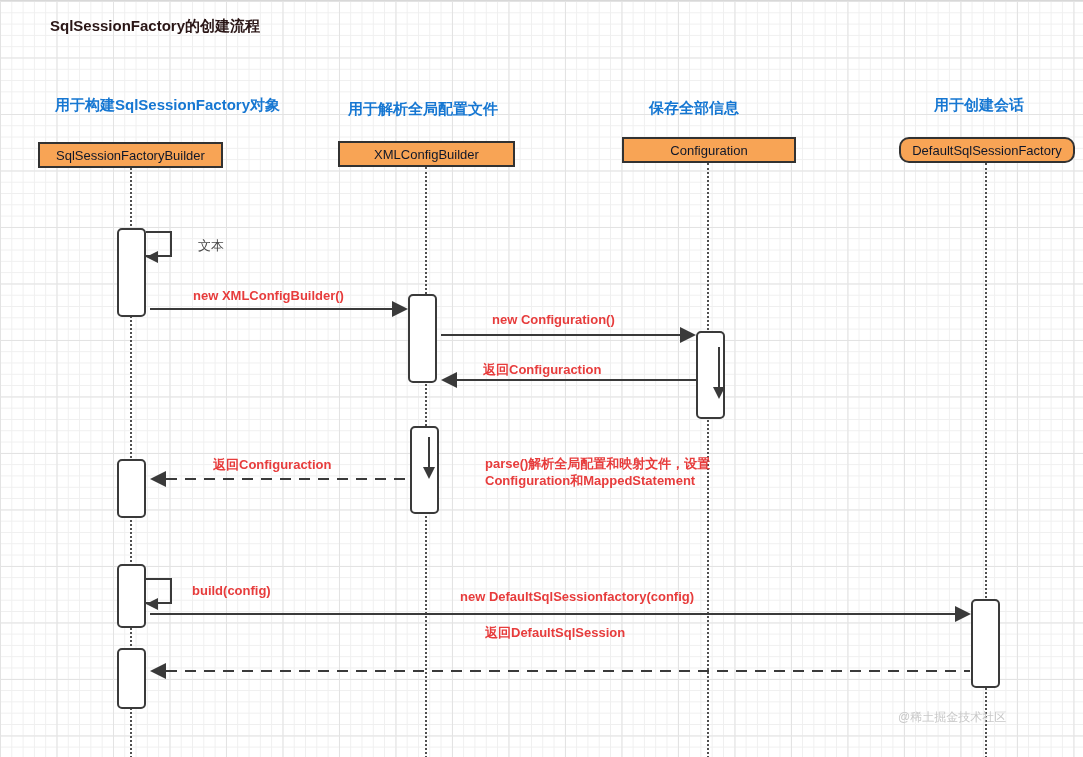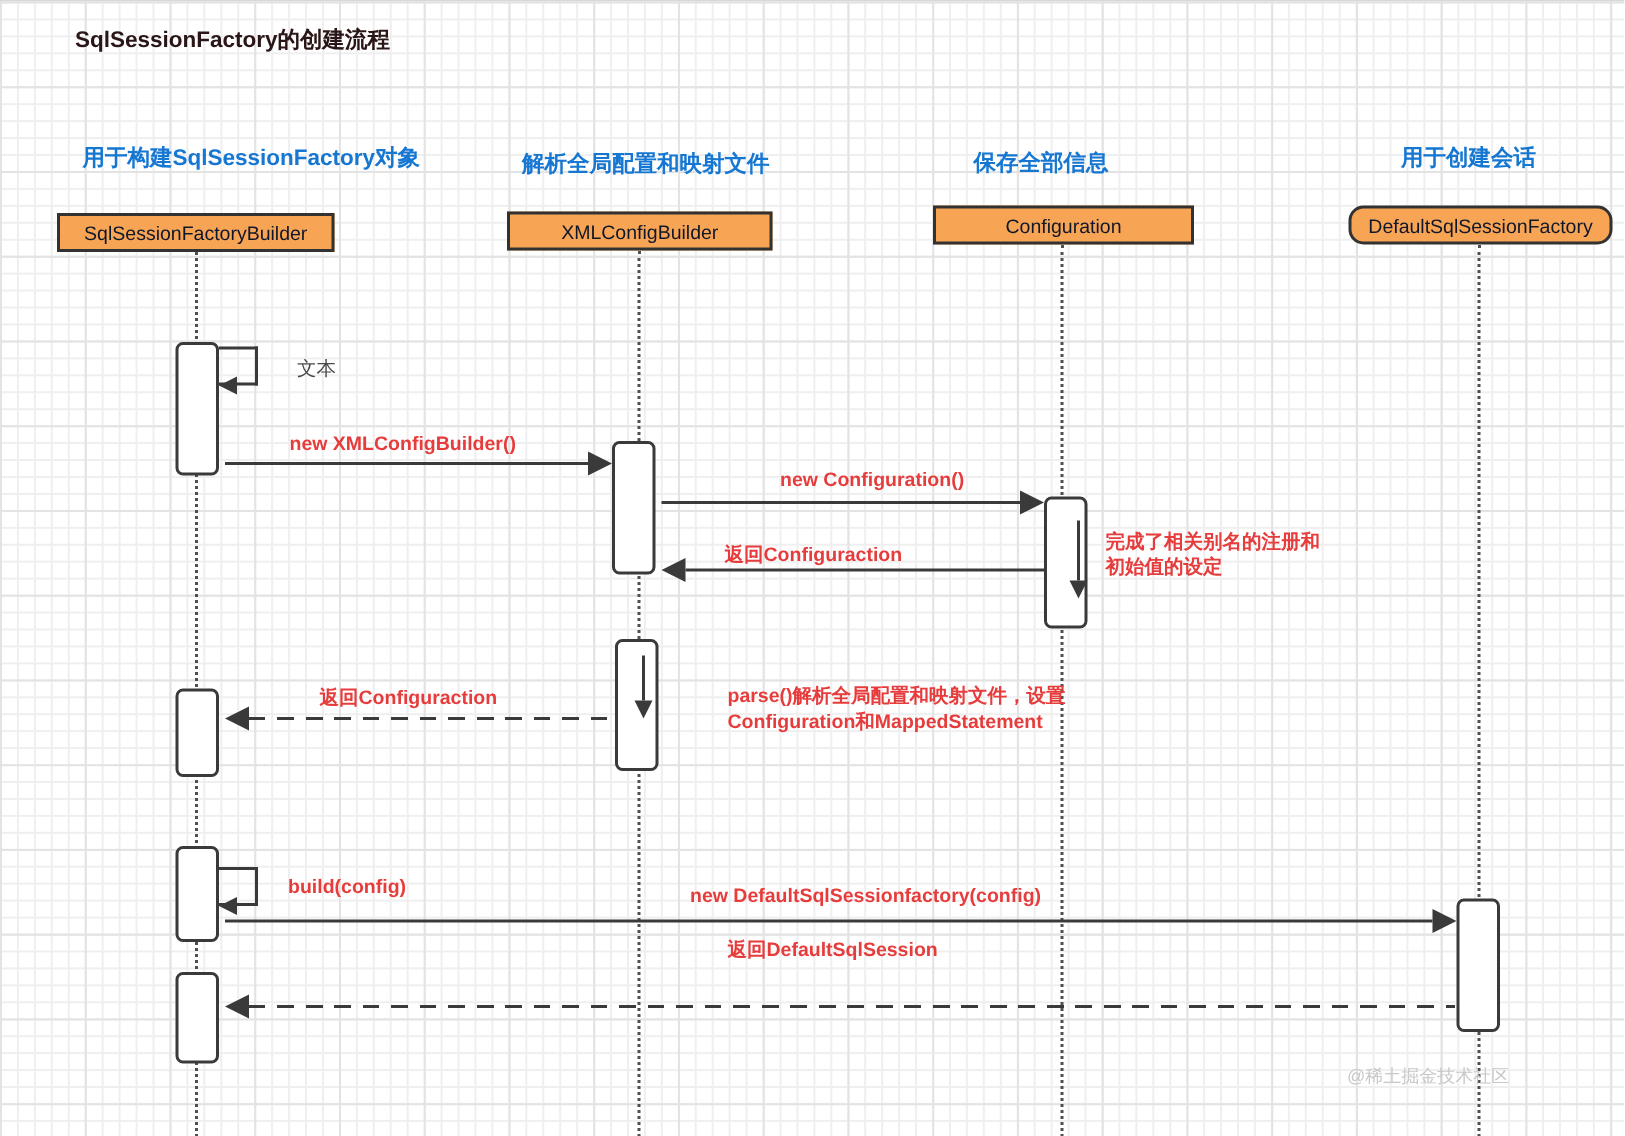--- a/index.html
+++ b/index.html
@@ -35,21 +35,21 @@
   .watermark{position:absolute;left:898px;top:708px;color:#c8c8c8;font-size:12px;white-space:nowrap;}
 </style>
 </head>
 <body>
 
 <div class="canvas">
 
   <div class="title">SqlSessionFactory的创建流程</div>
 
   <div class="role" style="left:55px;top:95px;">用于构建SqlSessionFactory对象</div>
-  <div class="role" style="left:348px;top:99px;">解析全局配置和映射文件</div>
+  <div class="role" style="left:348px;top:99px;">用于解析全局配置文件</div>
   <div class="role" style="left:649px;top:98px;">保存全部信息</div>
   <div class="role" style="left:934px;top:95px;font-family:Liberation Serif, serif;">用于创建会话</div>
 
   <div class="lifeline" style="left:130px;top:167px;height:590px;"></div>
   <div class="lifeline" style="left:425px;top:166px;height:591px;"></div>
   <div class="lifeline" style="left:707px;top:162px;height:595px;"></div>
   <div class="lifeline" style="left:985px;top:162px;height:595px;"></div>
 
   <div class="obox" style="left:38px;top:141px;width:181px;">SqlSessionFactoryBuilder</div>
   <div class="obox" style="left:338px;top:140px;width:173px;">XMLConfigBuilder</div>
@@ -69,30 +69,26 @@
   <div class="act" style="left:971px;top:598px;height:85px;"></div>
 
   <div class="loop" style="left:146px;top:230px;"></div>
   <div class="ah-l sm" style="left:146px;top:250px;"></div>
   <div class="plain" style="left:198px;top:236px;">文本</div>
 
   <div class="red" style="left:193px;top:287px;">new XMLConfigBuilder()</div>
   <div class="msg" style="left:150px;top:307px;width:242px;"></div>
   <div class="ah-r" style="left:392px;top:300px;"></div>
 
-  <div class="red" style="left:520px;top:311px;">new Configuration()</div>
+  <div class="red" style="left:492px;top:311px;">new Configuration()</div>
   <div class="msg" style="left:441px;top:333px;width:239px;"></div>
   <div class="ah-r" style="left:680px;top:326px;"></div>
 
   <div class="vline" style="left:718px;top:346px;height:40px;"></div>
   <div class="ah-d" style="left:713px;top:386px;"></div>
-  <div class="red note" style="left:737px;top:351px;">
-    <div>完成了相关别名的注册和</div>
-    <div>初始值的设定</div>
-  </div>
 
   <div class="red" style="left:483px;top:360px;">返回Configuraction</div>
   <div class="msg" style="left:457px;top:378px;width:239px;"></div>
   <div class="ah-l" style="left:441px;top:371px;"></div>
 
   <div class="vline" style="left:428px;top:436px;height:30px;"></div>
   <div class="ah-d" style="left:423px;top:466px;"></div>
   <div class="red note" style="left:485px;top:454px;">
     <div>parse()解析全局配置和映射文件，设置</div>
     <div>Configuration和MappedStatement</div>

